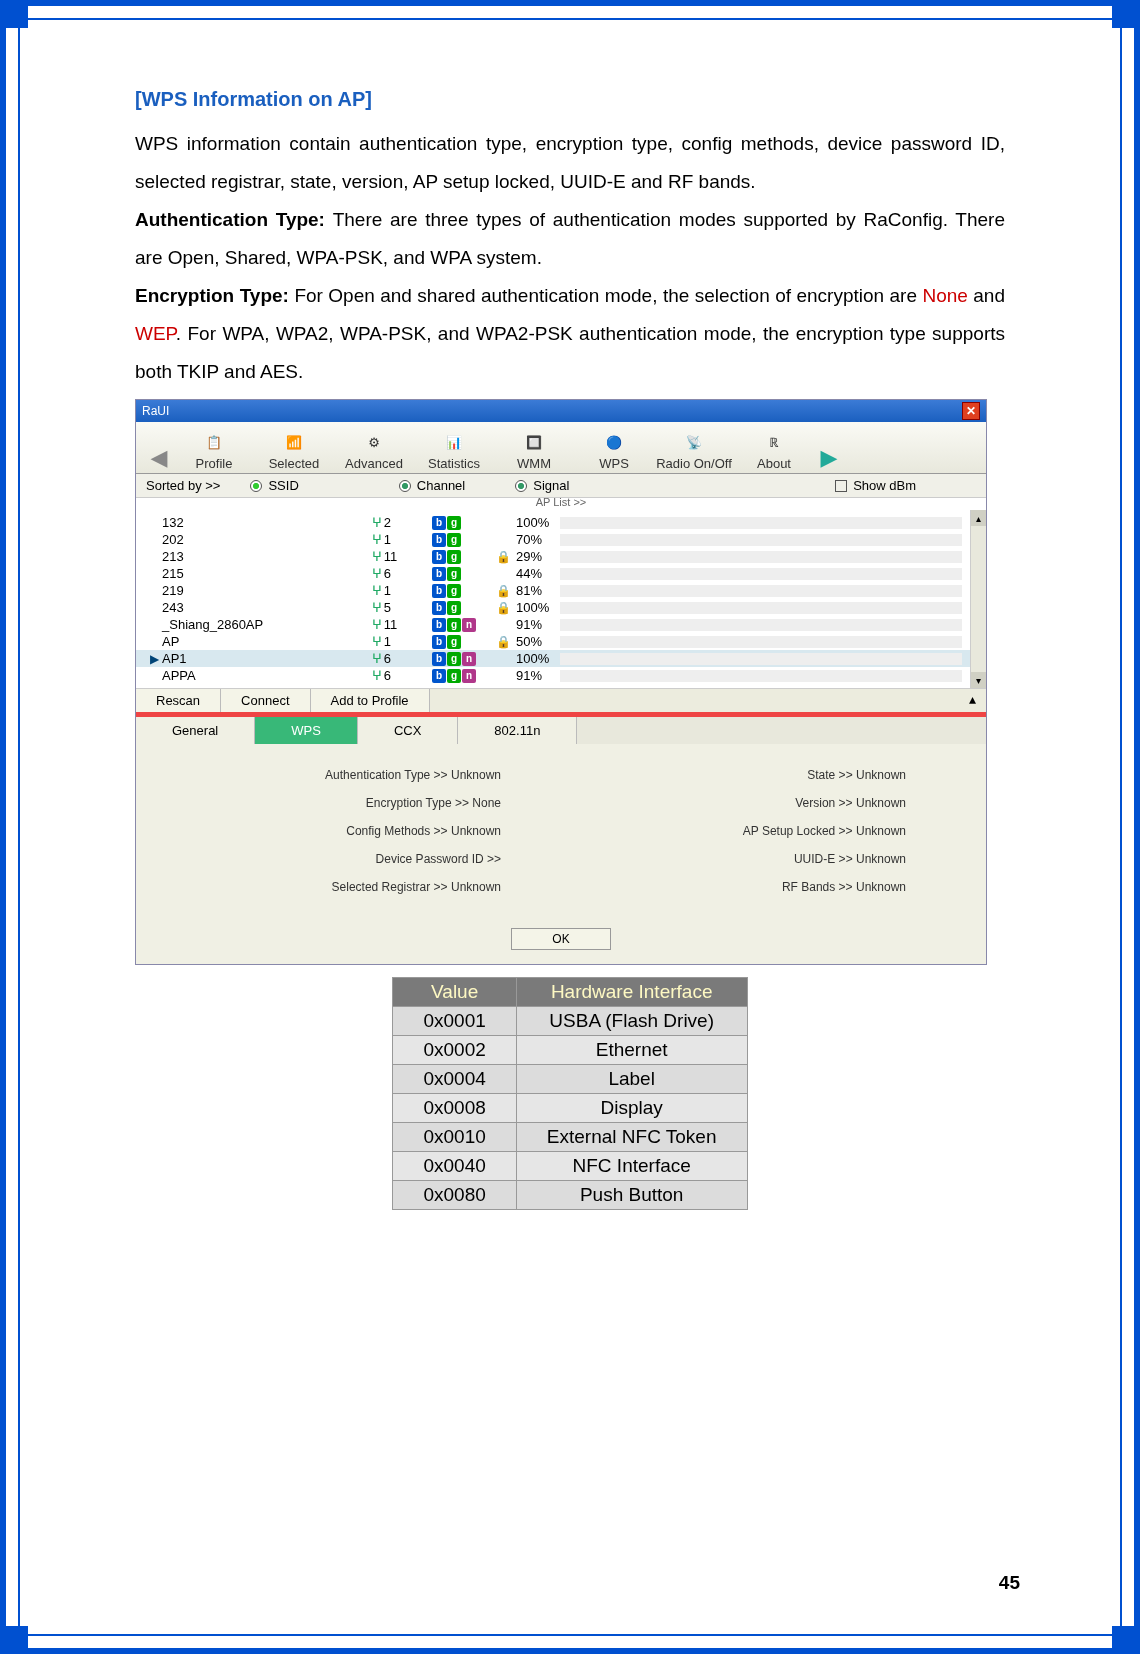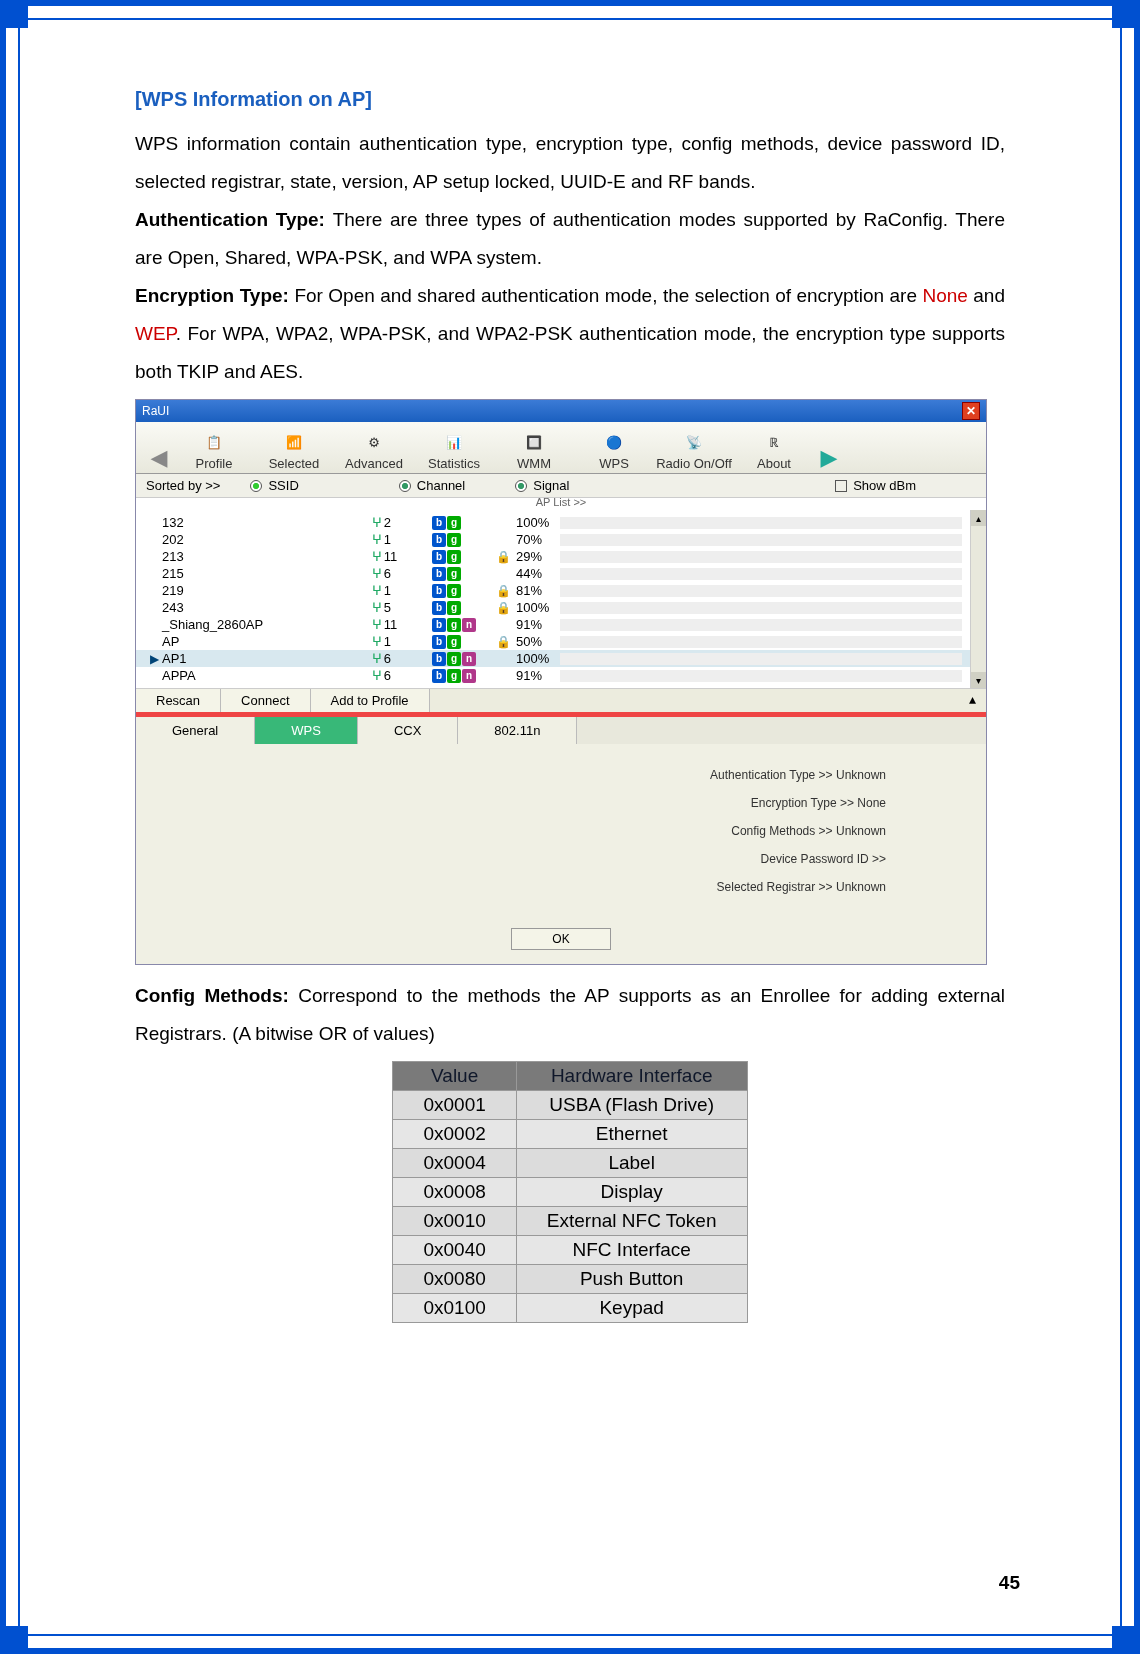--- a/index.html
+++ b/index.html
@@ -51,21 +51,21 @@
 .lower-tabs { display:flex; background:#e8e8dc; border-top:5px solid #ef4444; }
 .lower-tab { padding:6px 36px; font-size:13px; border-right:1px solid #bbb; background:#f0f0e4; }
 .lower-tab.active { background:#38b878; color:#fff; }
 .info-area { background:#f0f0e4; padding:24px 40px 10px; display:flex; }
 .info-col { flex:1; }
 .info-line { font-size:12px; color:#333; margin-bottom:14px; text-align:right; padding-right:60px; }
 .info-col.right .info-line { padding-right:40px; }
 .ok-row { background:#f0f0e4; padding:10px 0 14px; text-align:center; }
 .ok-btn { display:inline-block; padding:3px 40px; background:#f4f4e8; border:1px solid #999; font-size:12px; }
 .config-table { margin:8px auto 0; border-collapse:collapse; font-size:19px; }
-.config-table th { background:#7a7a7a; color:#0f172a; font-weight:normal; padding:3px 30px; border:1px solid #999; }
+.config-table th { background:#7a7a7a; color:#fef9c3; font-weight:normal; padding:3px 30px; border:1px solid #999; }
 .config-table td { background:#e6e6e6; padding:3px 30px; text-align:center; border:1px solid #999; }
 .config-table tr:nth-child(odd) td { background:#dcdcdc; }
 .page-num { position:absolute; bottom:60px; right:120px; font-weight:bold; font-size:19px; }
 </style>
 </head>
 <body>
 
 <div class="outer-frame"></div>
 <div class="corner tl"></div>
 <div class="corner tr"></div>
@@ -292,29 +292,33 @@
         <div class="lower-tab">802.11n</div>
       </div>
     <div class="info-area">
       <div class="info-col" id="info-left">
           <div class="info-line">Authentication Type &gt;&gt; Unknown</div>
           <div class="info-line">Encryption Type &gt;&gt; None</div>
           <div class="info-line">Config Methods &gt;&gt; Unknown</div>
           <div class="info-line">Device Password ID &gt;&gt;</div>
           <div class="info-line">Selected Registrar &gt;&gt; Unknown</div>
         </div>
+      <div class="info-col right" id="info-right">
+          <div class="info-line">State &gt;&gt; Unknown</div>
+          <div class="info-line">Version &gt;&gt; Unknown</div>
+          <div class="info-line">AP Setup Locked &gt;&gt; Unknown</div>
+          <div class="info-line">UUID-E &gt;&gt; Unknown</div>
+          <div class="info-line">RF Bands &gt;&gt; Unknown</div>
+        </div>
     </div>
     <div class="ok-row">
       <div class="ok-btn">OK</div>
     </div>
   </div>
 
-  <div class="para">
-    <span class="bold">Config Methods: </span><span>Correspond to the methods the AP supports as an Enrollee for adding external Registrars. (A bitwise OR of values)</span>
-  </div>
 
   <table class="config-table">
     <thead>
         <tr id="cfg-head">
           <th>Value</th>
           <th>Hardware Interface</th>
         </tr>
       </thead>
     <tbody id="cfg-body">
         <tr>
@@ -338,21 +342,17 @@
           <td>External NFC Token</td>
         </tr>
         <tr>
           <td>0x0040</td>
           <td>NFC Interface</td>
         </tr>
         <tr>
           <td>0x0080</td>
           <td>Push Button</td>
         </tr>
-        <tr>
-          <td>0x0100</td>
-          <td>Keypad</td>
-        </tr>
       </tbody>
   </table>
 </div>
 
 <div class="page-num">45</div>
 
 </body></html>

